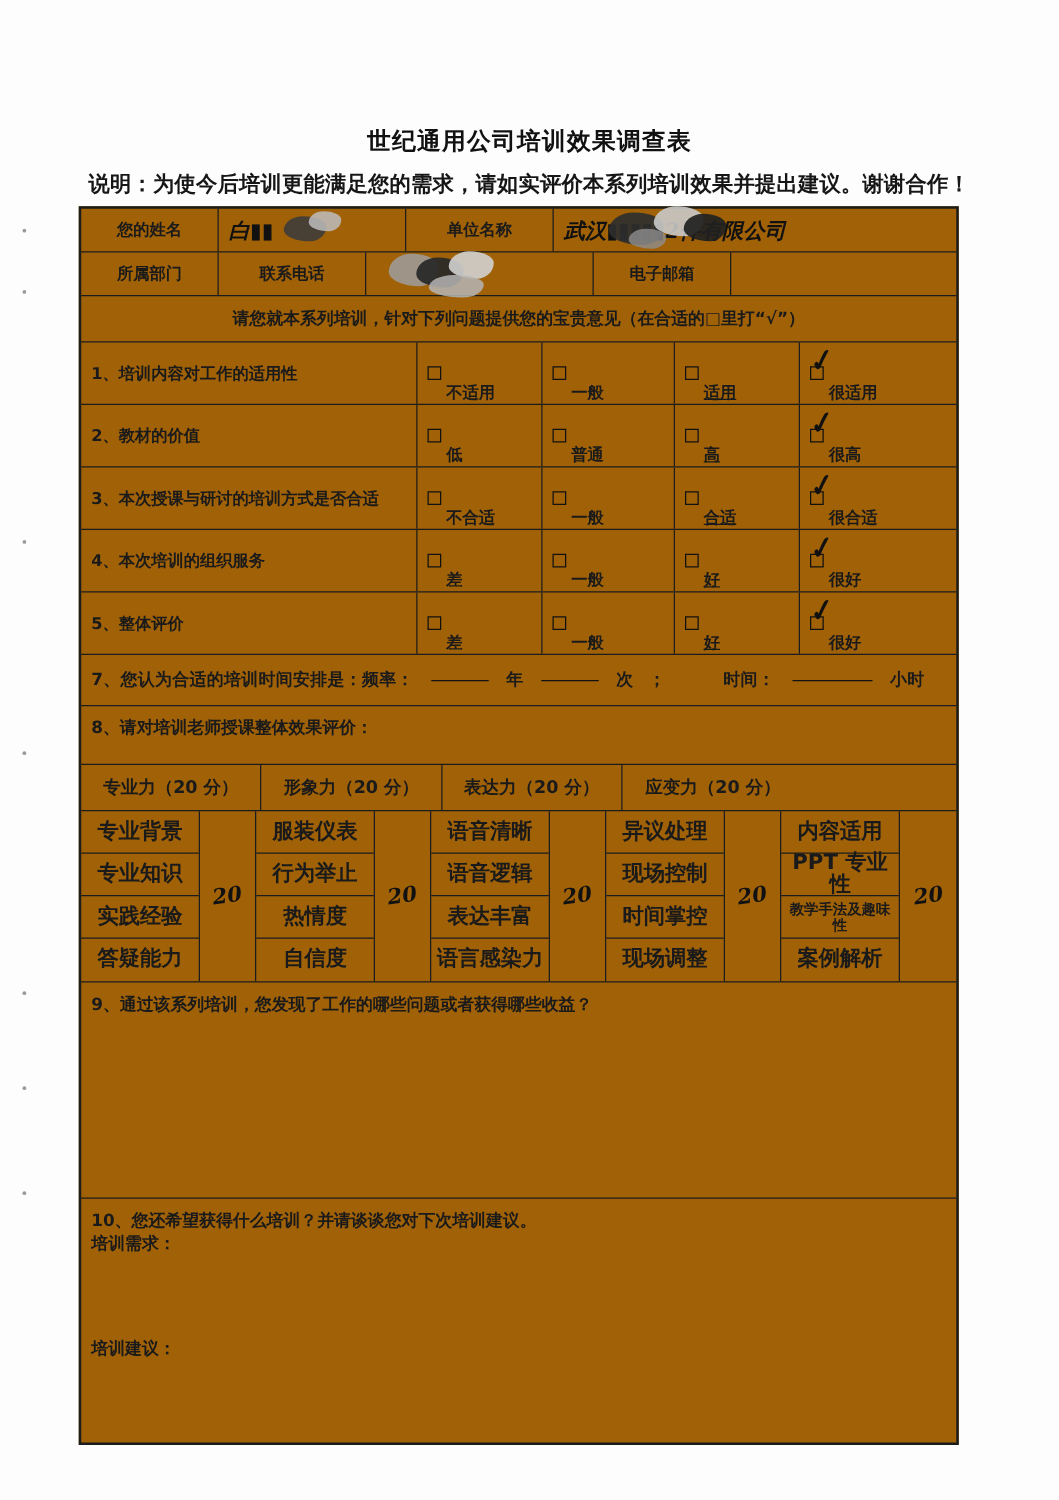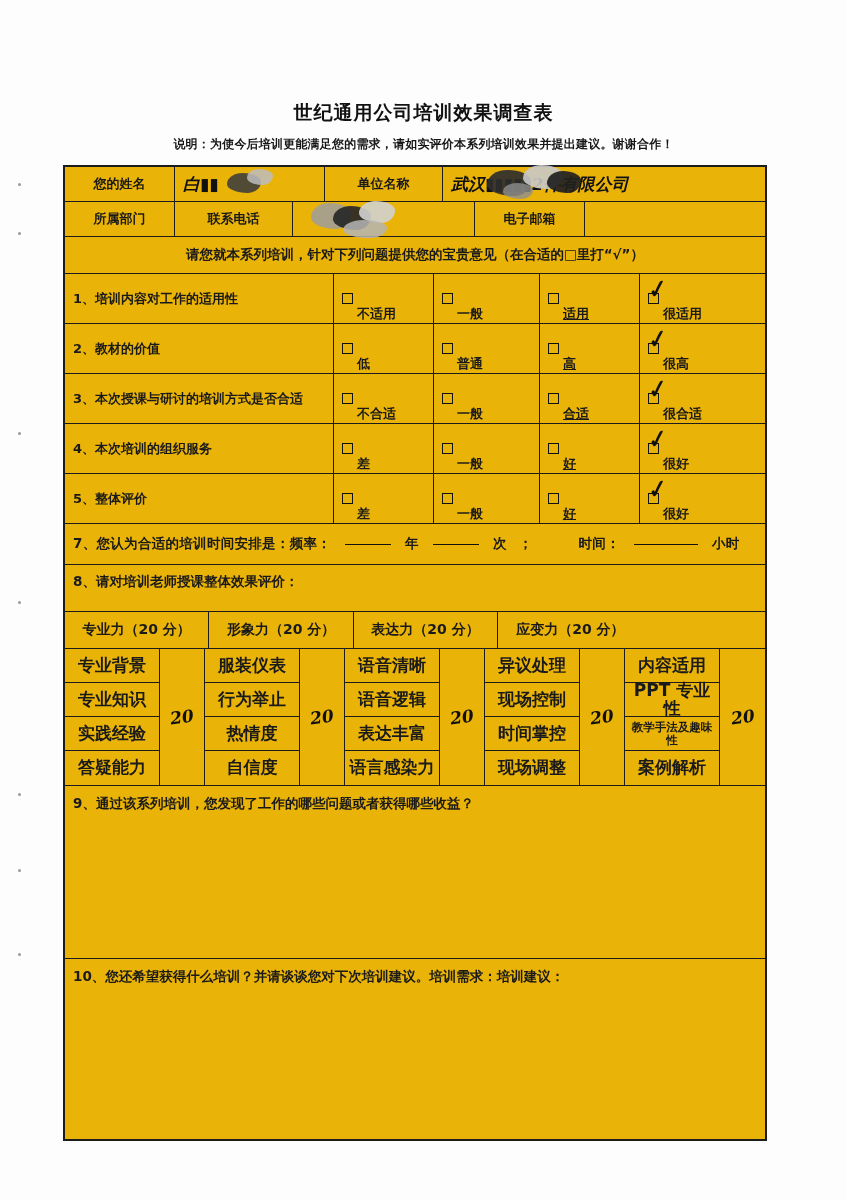--- a/index.html
+++ b/index.html
@@ -44,35 +44,35 @@
     font-weight: bold;
     letter-spacing: 1px;
     color: #111;
   }
   #doc-subtitle {
     position: absolute;
     top: 136px;
     left: 0;
     width: 847px;
     text-align: center;
-    font-size: 12px;
+    font-size: 17px;
     font-weight: bold;
     letter-spacing: 0.2px;
     color: #161616;
   }
 
   
   #form-frame {
     position: absolute;
     left: 63px;
     top: 165px;
     width: 704px;
     border: 2px solid #1c1c1c;
     box-sizing: border-box;
-    background: #eab308;
+    background: #a16207;
   }
 
   .row {
     display: flex;
     border-bottom: 1.5px solid #1c1c1c;
     box-sizing: border-box;
   }
   .row:last-child { border-bottom: none; }
 
   .cell {
@@ -229,21 +229,21 @@
   .open-q {
     width: 100%;
     border-right: none;
     align-items: flex-start;
     padding-top: 9px;
     font-size: 13.5px;
   }
   #q9-block { min-height: 172px; }
   #q10-block {
     min-height: 180px;
-    flex-direction: row;
+    flex-direction: column;
     justify-content: flex-start;
   }
   .sub-line {
     font-size: 13.5px;
     font-weight: bold;
     padding-left: 0;
   }
   .sp-b { height: 66px; }
 </style>
 </head>

